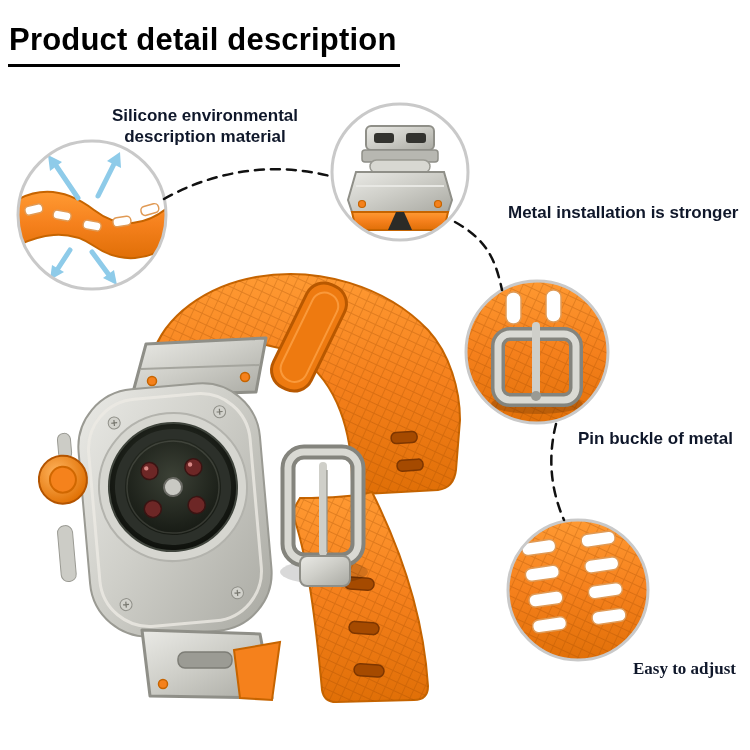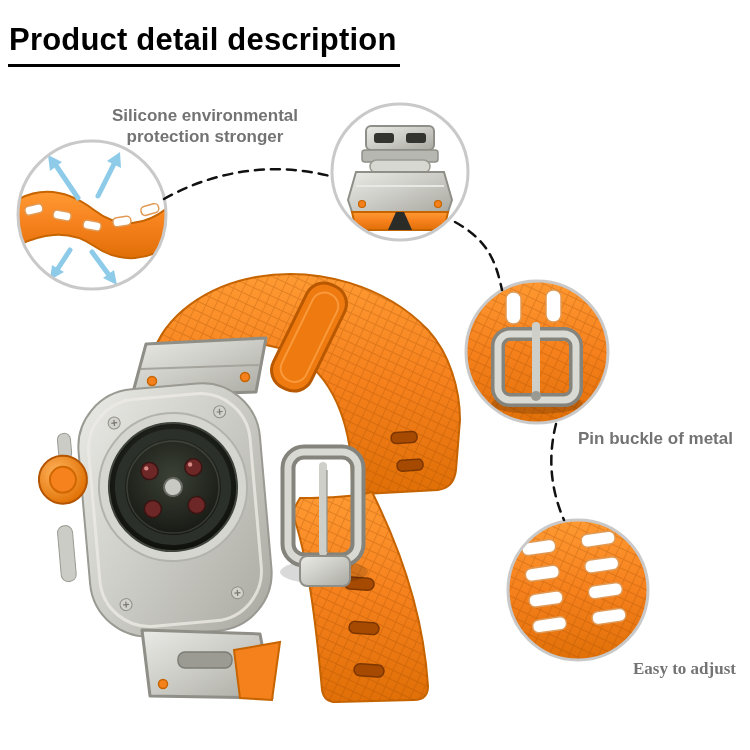--- a/index.html
+++ b/index.html
@@ -2,21 +2,21 @@
 <html style="--band-orange: #f5811c; --band-orange-dark: #c66400; --slot-brown: #a54a00; --titanium: #c9c9c3; --titanium-dark: #8f8f88; --arrow-blue: #8ecbe9; --circle-border: #c9c9c9; --line-black: #111111; --text: #000000;"><head>
 <meta charset="utf-8">
 <style>
   html,body{margin:0;padding:0;background:#fff;}
   .stage{position:relative;width:750px;height:750px;overflow:hidden;background:#fff;
          font-family:"Liberation Sans",sans-serif;color:var(--text,#000);}
   .gfx{position:absolute;inset:0;}
   .page-title{position:absolute;left:8px;top:22px;margin:0;display:inline-block;
     font-size:31px;font-weight:800;letter-spacing:.2px;color:#000;
     border-bottom:3.5px solid #000;padding:0 3px 6px 1px;}
-  .caption{position:absolute;font-weight:700;font-size:17px;color:#737373;white-space:nowrap;}
+  .caption{position:absolute;font-weight:700;font-size:17px;color:#0f172a;white-space:nowrap;}
   .caption.center{text-align:center;white-space:normal;line-height:1.22;}
   .cap-material{left:98px;top:106px;width:214px;}
   .cap-install{left:508px;top:203px;}
   .cap-buckle{left:578px;top:429px;}
   .cap-adjust{left:633px;top:659px;font-family:Liberation Serif, serif;}
   
   .orange{fill:var(--band-orange);}
   .orange-dk{stroke:var(--band-orange-dark);}
   .slot{fill:var(--slot-brown);stroke:#7d3600;stroke-width:1.5px;}
   .hole{fill:#ffffff;stroke:#e09a55;stroke-width:1.5px;}
@@ -238,20 +238,21 @@
 
     <path class="dash" d="M164 199 C215 170 275 162 330 176"></path>
     <path class="dash" d="M455 222 C488 240 496 262 502 290"></path>
     <path class="dash" d="M556 424 C548 456 550 488 564 520"></path>
   </svg>
 
   <h1 class="page-title">Product detail description</h1>
 
   <div class="caption center cap-material">
     <span>Silicone environmental</span><br>
-    <span>protection stronger</span>
+    <span>description material</span>
   </div>
 
+  <div class="caption cap-install">Metal installation is stronger</div>
 
   <div class="caption cap-buckle">Pin buckle of metal</div>
 
   <div class="caption cap-adjust">Easy to adjust</div>
 </div>
 
 </body></html>

